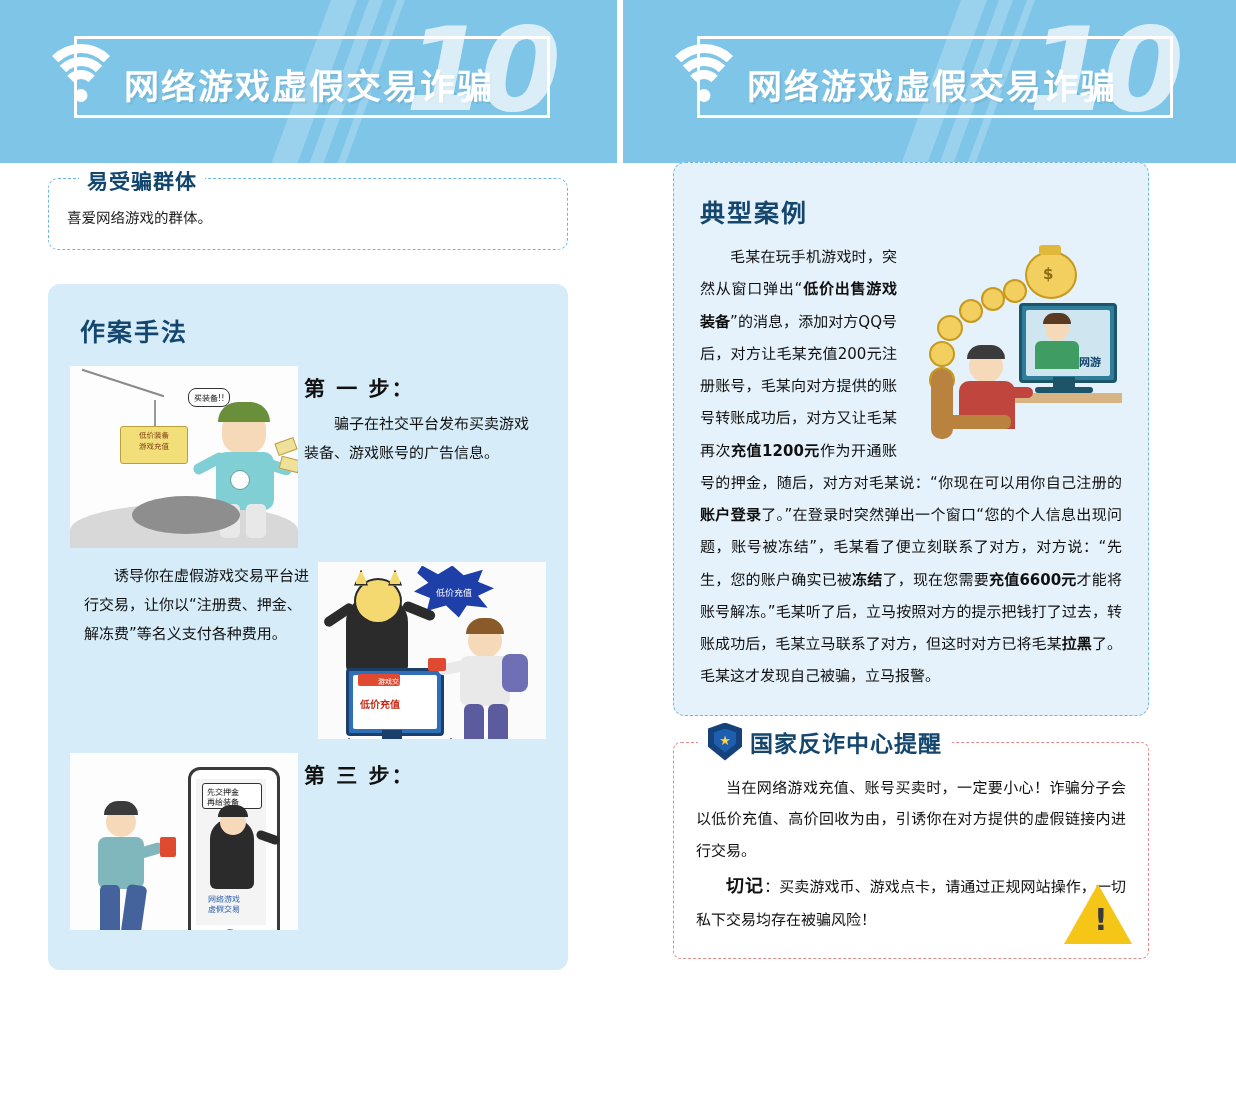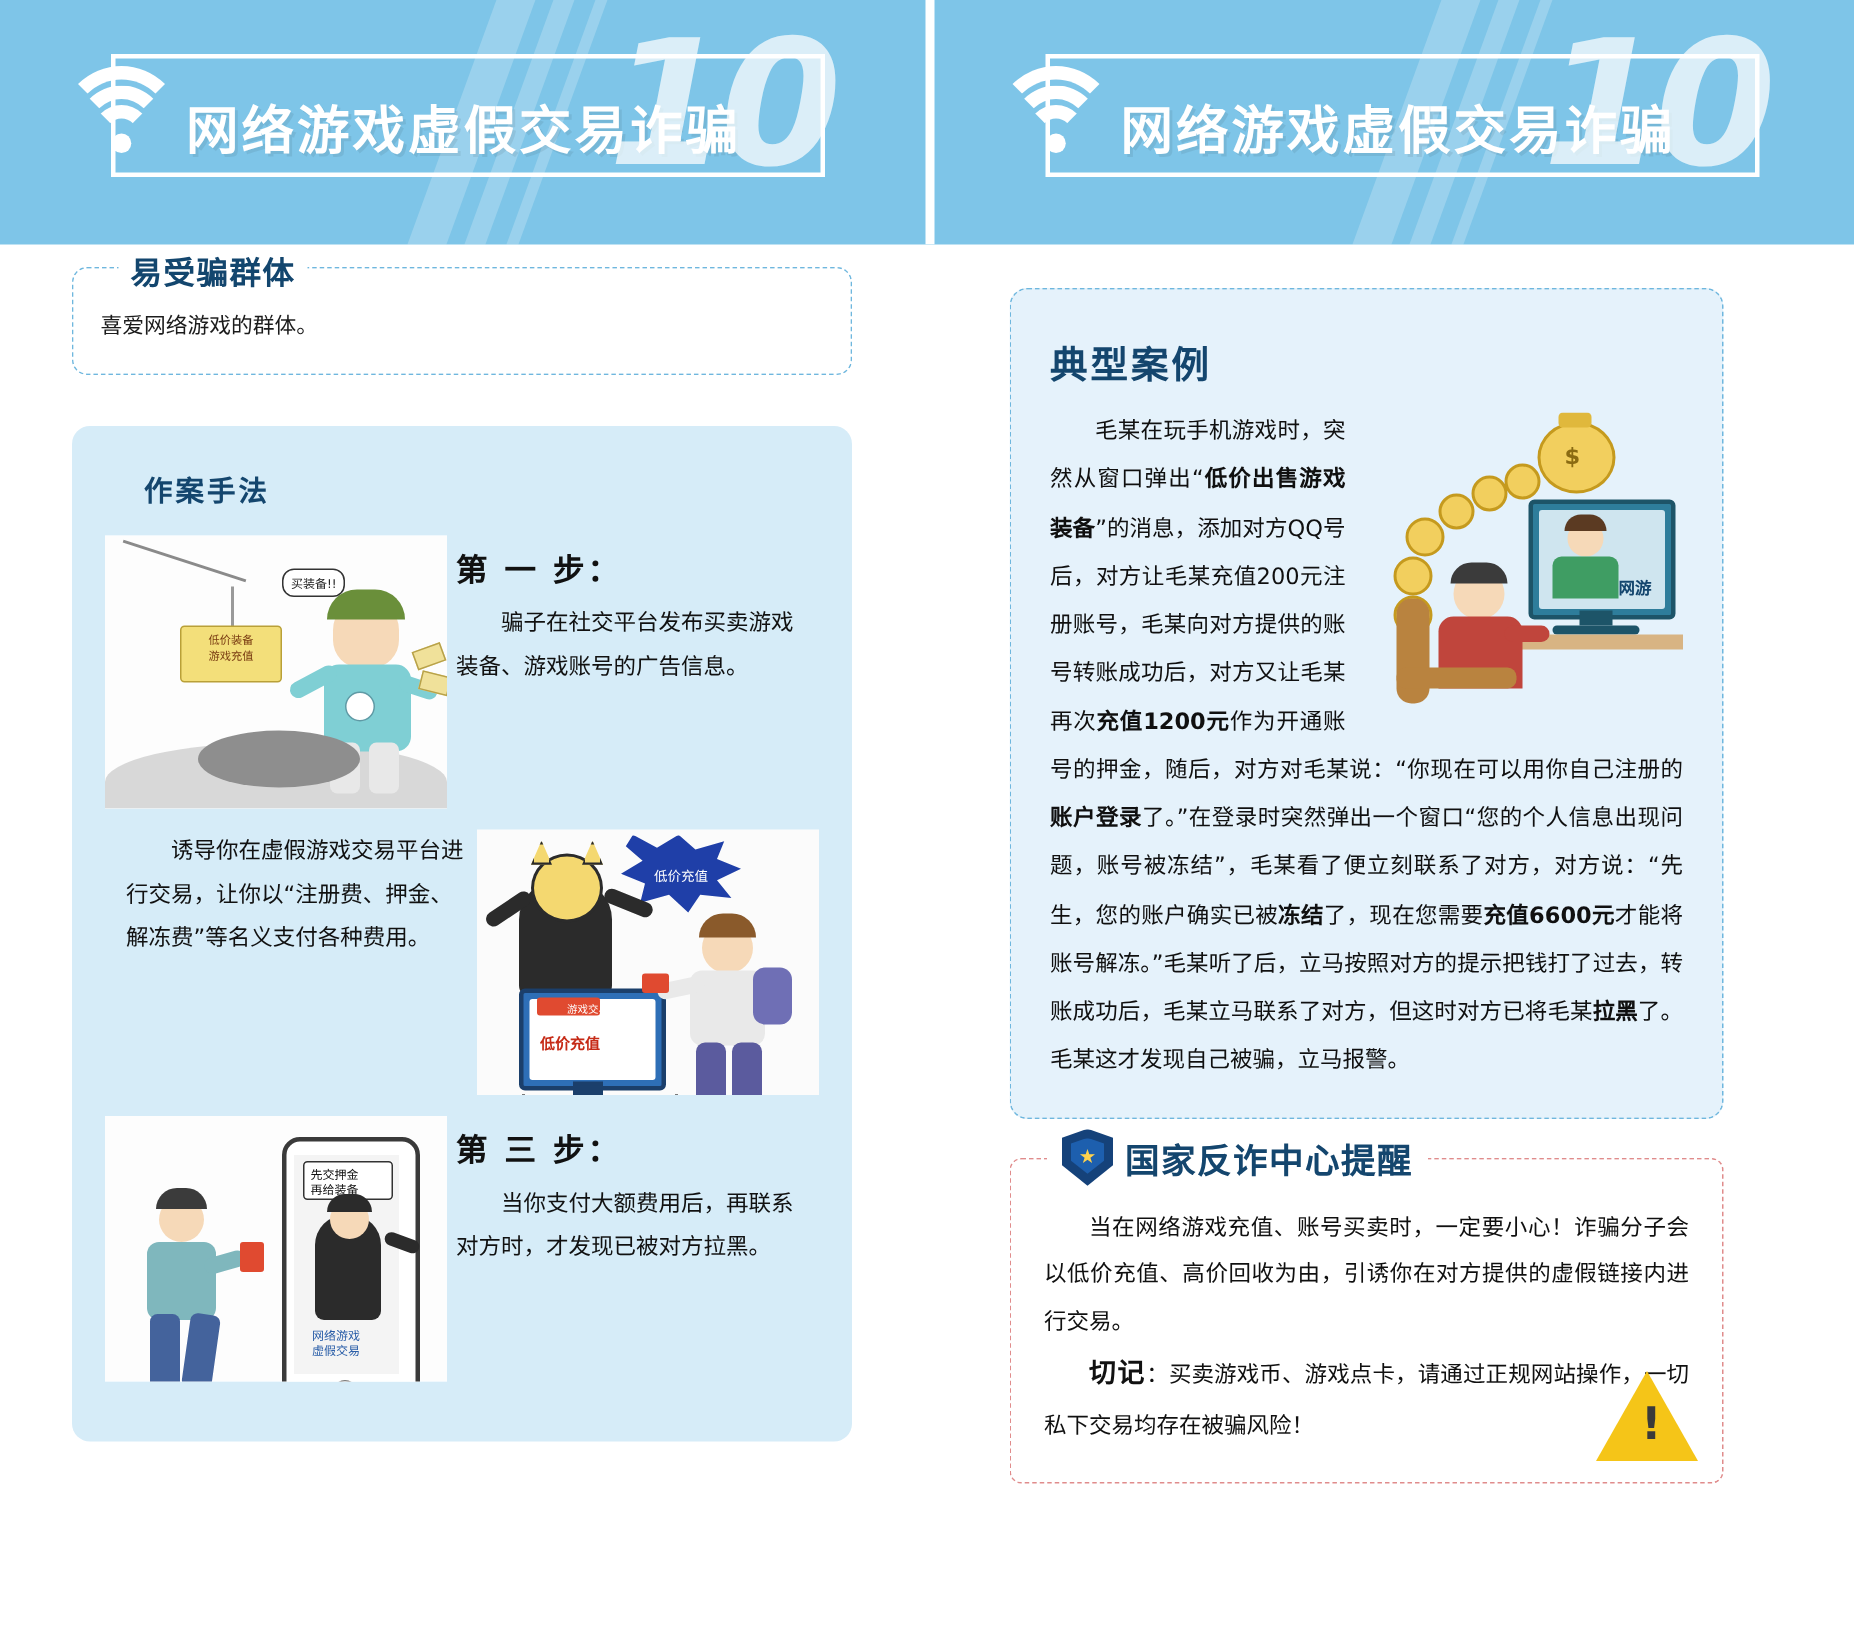--- a/index.html
+++ b/index.html
@@ -118,21 +118,21 @@
   
   .col-left {
     position: absolute;
     left: 48px;
     top: 178px;
     width: 520px;
   }
   .col-right {
     position: absolute;
     left: 673px;
-    top: 192px;
+    top: 162px;
     width: 476px;
   }
 
   
   .dashed-box {
     border: 1px dashed #6fb7de;
     border-radius: 10px;
     position: relative;
     padding: 26px 18px 16px 18px;
   }
@@ -157,26 +157,26 @@
 
   
   .blue-box {
     background: #d6ecf8;
     border-radius: 12px;
     margin-top: 34px;
     padding: 22px 22px 26px 22px;
     position: relative;
   }
   .blue-box-title {
-    font-size: 19px;
+    font-size: 25px;
     font-weight: bold;
     color: #14466e;
     font-family: "DejaVu Sans", "Liberation Sans", sans-serif;
     letter-spacing: 2px;
-    margin: 6px 0 18px 26px;
+    margin: 6px 0 18px 10px;
   }
   .step-row {
     display: flex;
     align-items: flex-start;
     margin-bottom: 14px;
   }
   .step-row.reverse { flex-direction: row-reverse; }
   .step-text { width: 228px; padding: 0 6px; }
   .step-row.reverse .step-text { padding-left: 4px; }
   .step-label {
@@ -526,21 +526,20 @@
         <div class="rect" style="left:28px;top:84px;width:46px;height:52px;background:#7fb7bd;border-radius:8px"></div>
         <div class="rect" style="left:66px;top:92px;width:28px;height:11px;background:#7fb7bd;border-radius:6px;transform:rotate(-16deg)"></div>
         <div class="rect" style="left:90px;top:84px;width:16px;height:20px;background:#e04a30;border-radius:2px"></div>
         <div class="rect" style="left:30px;top:132px;width:20px;height:50px;background:#44639c;border-radius:5px"></div>
         <div class="rect" style="left:54px;top:132px;width:20px;height:50px;background:#44639c;border-radius:5px;transform:rotate(8deg)"></div>
         <div class="rect" style="left:24px;top:178px;width:26px;height:10px;background:#333;border-radius:5px"></div>
         <div class="rect" style="left:58px;top:180px;width:26px;height:10px;background:#333;border-radius:5px"></div>
       </div>
       <div class="step-text">
         <div class="step-label">第 三 步：</div>
-        <div class="step-desc">当你支付大额费用后，再联系对方时，才发现已被对方拉黑。</div>
       </div>
     </div>
 
   </div>
 </div>
 
 <div class="col-right">
 
   <div class="case-box">
     <div class="case-title">典型案例</div>

